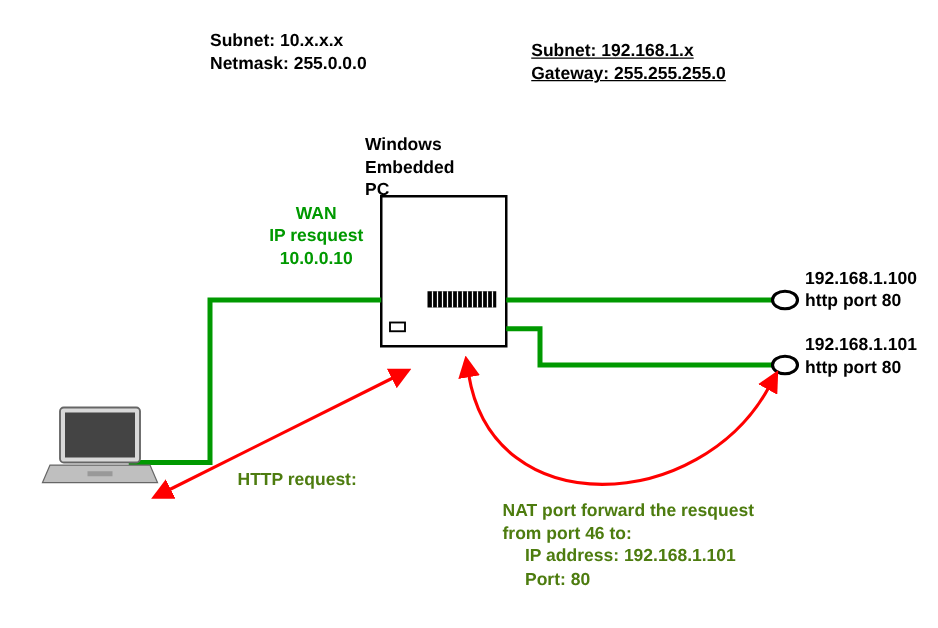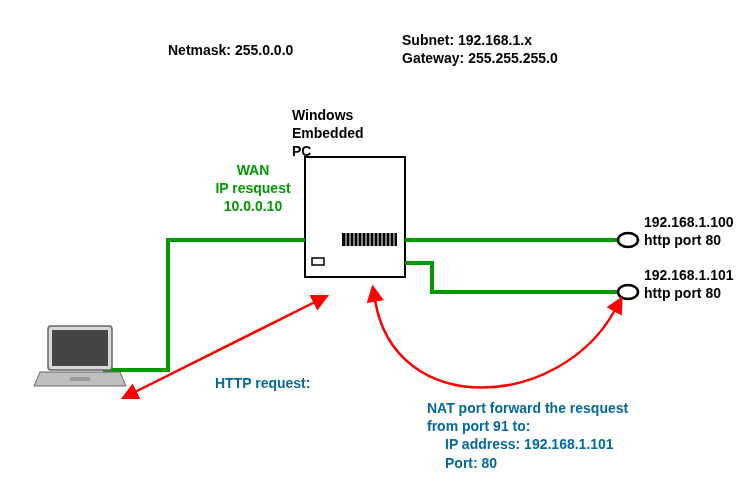--- a/index.html
+++ b/index.html
@@ -9,21 +9,21 @@
     height: 502px;
     background: #ffffff;
     font-family: Arial, Helvetica, sans-serif;
     font-size: 14px;
     color: #000;
     overflow: hidden;
   }
   .canvas { position: relative; width: 750px; height: 502px; }
   .label { position: absolute; font-weight: bold; line-height: 1.3; white-space: nowrap; }
   .green { color: #009900; }
-  .red   { color: #0369a1; margin-left: 25px; }
+  .red   { color: #4d7c0f; }
   svg.diagram { position: absolute; top: 0; left: 0; }
 </style>
 </head>
 <body>
 
 <div class="canvas">
 
   <svg class="diagram" width="750" height="502">
     <defs>
       <marker id="arrow-red" viewBox="0 0 10 10" refX="1" refY="5" markerWidth="7" markerHeight="7" orient="auto-start-reverse">
@@ -70,25 +70,25 @@
       <polygon points="40,372 120,372 126,386 34,386" fill="#bfbfbf" stroke="#666" stroke-width="1"></polygon>
       <rect x="70" y="377" width="20" height="4" fill="#999"></rect>
     </g>
 
     <line x1="135" y1="392" x2="315" y2="302" stroke="#ff0000" stroke-width="2.5" marker-start="url(#arrow-red)" marker-end="url(#arrow-red)"></line>
 
     <path d="M 375 300 C 395 420, 560 410, 615 310" fill="none" stroke="#ff0000" stroke-width="2.5" marker-start="url(#arrow-red)" marker-end="url(#arrow-red)"></path>
   </svg>
 
   <div class="label" style="left:168px; top:23px;">
-    <br>
+    <span>Subnet: 10.x.x.x</span><br>
     <span>Netmask: 255.0.0.0</span>
   </div>
 
-  <div class="label" style="left:402px; top:31px;">
+  <div class="label" style="left:425px; top:31px;text-decoration:underline;">
     <span>Subnet: 192.168.1.x</span><br>
     <span>Gateway: 255.255.255.0</span>
   </div>
 
   <div class="label" style="left:292px; top:106px;">
     <span>Windows</span><br>
     <span>Embedded</span><br>
     <span>PC</span>
   </div>
 
@@ -108,18 +108,18 @@
     <span>192.168.1.101</span><br>
     <span>http port 80</span>
   </div>
 
   <div class="label red" style="left:190px; top:374px;">
     <span>HTTP request:</span><br>
   </div>
 
   <div class="label red" style="left:402px; top:399px;">
     <span>NAT port forward the resquest</span><br>
-    <span>from port 91 to:</span><br>
+    <span>from port 46 to:</span><br>
     <span style="padding-left:18px; display:inline-block;">IP address: 192.168.1.101</span><br>
     <span style="padding-left:18px; display:inline-block;">Port: 80</span>
   </div>
 
 </div>
 
 </body></html>

